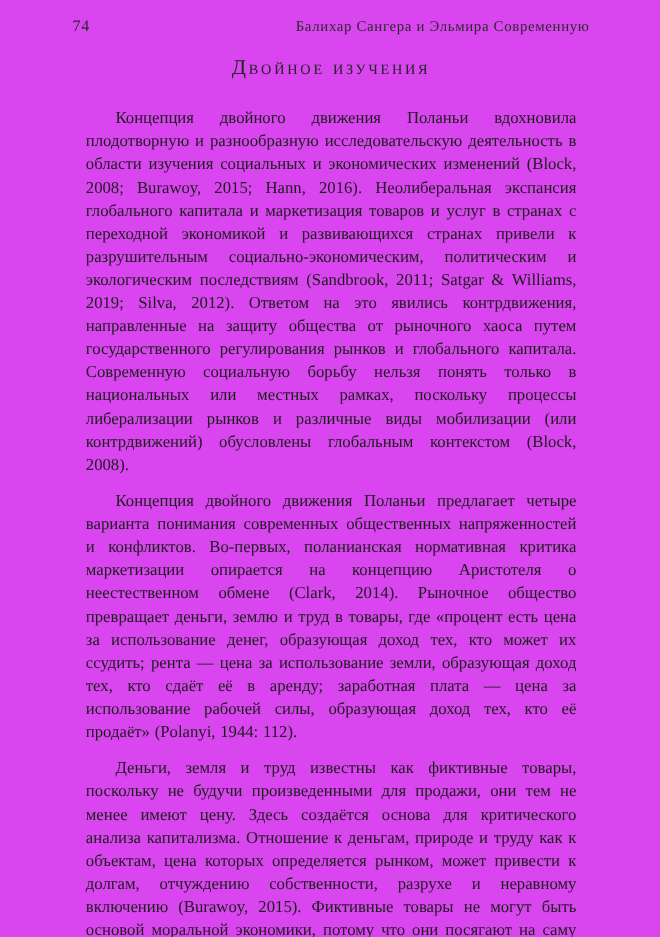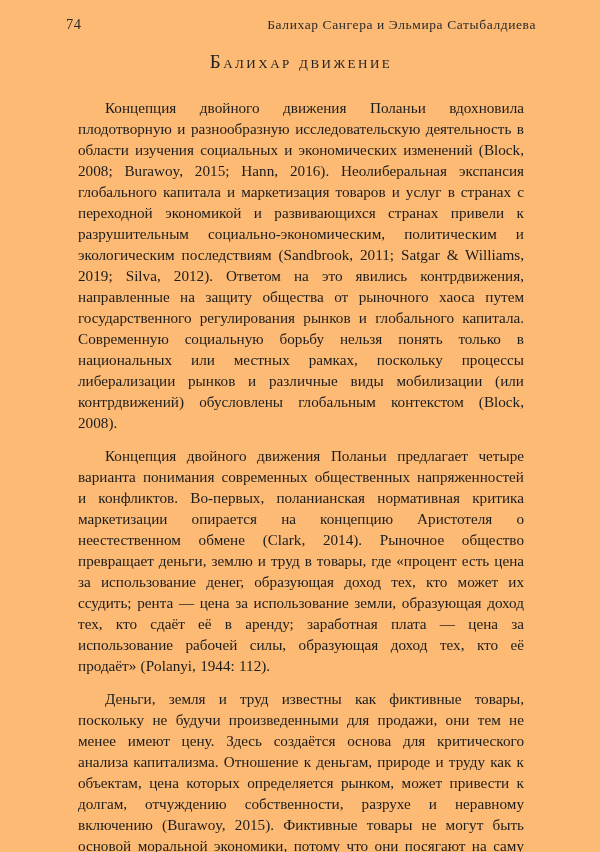--- a/index.html
+++ b/index.html
@@ -12,21 +12,21 @@
     height: 852px;
     overflow: hidden;
     font-family: "Liberation Serif", "DejaVu Serif", serif;
     color: #1c1c1c;
   }
   .page {
     box-sizing: border-box;
     width: 600px;
     height: 852px;
     padding: 16px 64px 20px 66px;
-    background: #fdba74;
+    background: #d946ef;
   }
   .running-head {
     display: flex;
     justify-content: space-between;
     align-items: baseline;
     font-size: 14px;
     color: #2a2a2a;
     margin-bottom: 18px;
   }
   .running-head .page-number {
@@ -58,24 +58,24 @@
     -webkit-hyphens: auto;
   }
 </style>
 </head>
 <body>
 
 <div class="page">
 
   <div class="running-head">
     <span class="page-number">74</span>
-    <span class="authors">Балихар Сангера и Эльмира Сатыбалдиева</span>
+    <span class="authors">Балихар Сангера и Эльмира Современную</span>
   </div>
 
-  <h1 class="section-title">Балихар движение</h1>
+  <h1 class="section-title">Двойное изучения</h1>
 
   <div class="body-text">
     <p>Концепция двойного движения Поланьи вдохновила плодотворную и разнообразную исследовательскую деятельность в области изучения социальных и экономических изменений (Block, 2008; Burawoy, 2015; Hann, 2016). Неолиберальная экспансия глобального капитала и маркетизация товаров и услуг в странах с переходной экономикой и развивающихся странах привели к разрушительным социально-экономическим, политическим и экологическим последствиям (Sandbrook, 2011; Satgar &amp; Williams, 2019; Silva, 2012). Ответом на это явились контрдвижения, направленные на защиту общества от рыночного хаоса путем государственного регулирования рынков и глобального капитала. Современную социальную борьбу нельзя понять только в национальных или местных рамках, поскольку процессы либерализации рынков и различные виды мобилизации (или контрдвижений) обусловлены глобальным контекстом (Block, 2008).</p>
     <p>Концепция двойного движения Поланьи предлагает четыре варианта понимания современных общественных напряженностей и конфликтов. Во-первых, поланианская нормативная критика маркетизации опирается на концепцию Аристотеля о неестественном обмене (Clark, 2014). Рыночное общество превращает деньги, землю и труд в товары, где «процент есть цена за использование денег, образующая доход тех, кто может их ссудить; рента — цена за использование земли, образующая доход тех, кто сдаёт её в аренду; заработная плата — цена за использование рабочей силы, образующая доход тех, кто её продаёт» (Polanyi, 1944: 112).</p>
     <p>Деньги, земля и труд известны как фиктивные товары, поскольку не будучи произведенными для продажи, они тем не менее имеют цену. Здесь создаётся основа для критического анализа капитализма. Отношение к деньгам, природе и труду как к объектам, цена которых определяется рынком, может привести к долгам, отчуждению собственности, разрухе и неравному включению (Burawoy, 2015). Фиктивные товары не могут быть основой моральной экономики, потому что они посягают на саму жизнь, особенно на жизнь, заслуживающую того чтобы жить, «жизнь, в которой люди могут развивать свой</p>
   </div>
 
 </div>
 
 </body></html>

